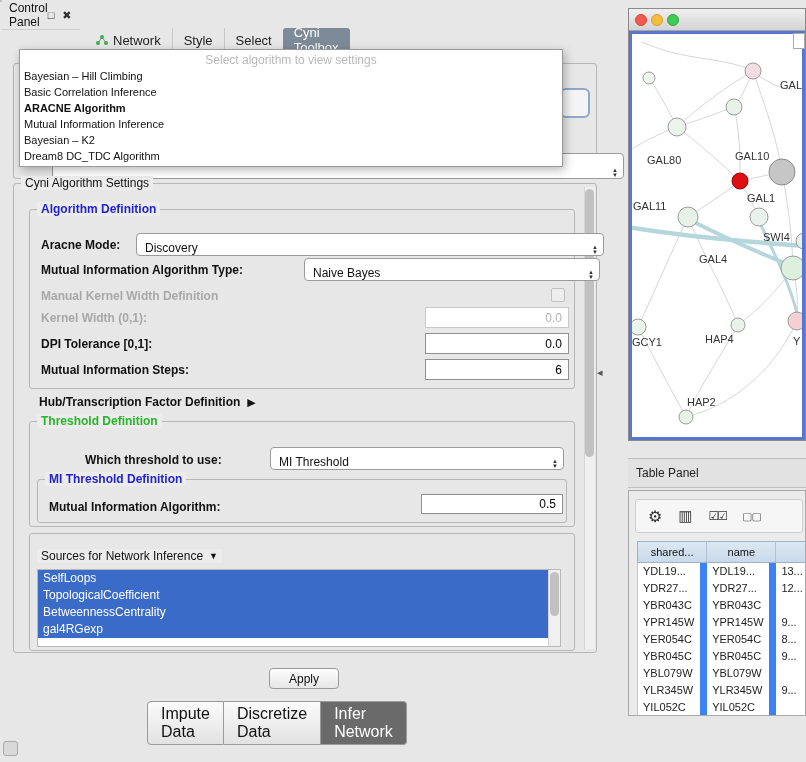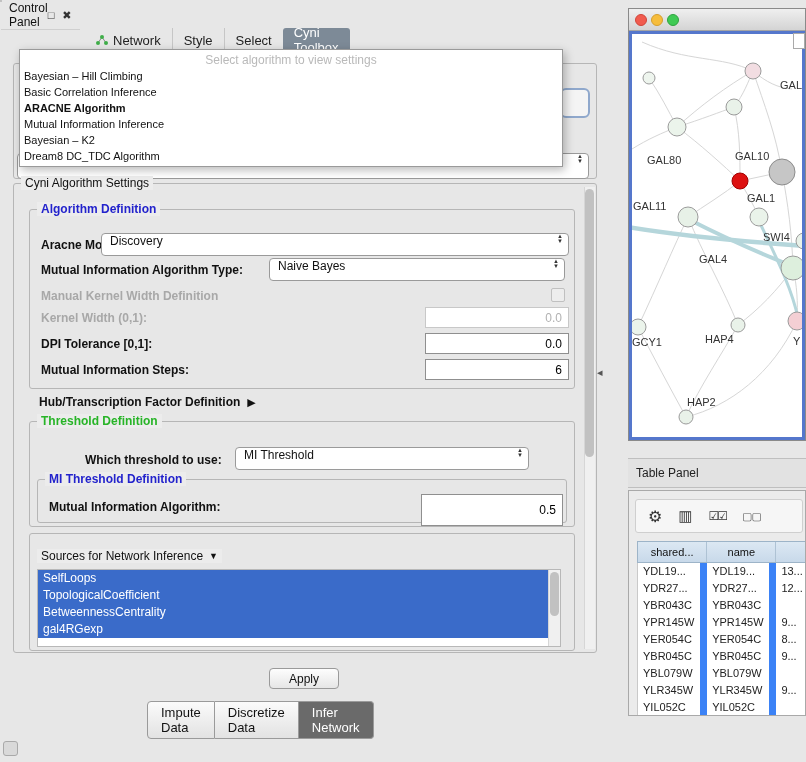--- a/index.html
+++ b/index.html
@@ -31,37 +31,37 @@
 
   
   .group { border:1px solid #b6b6b6; border-radius:3px; }
   .gtitle { background:#ececec; padding:0 4px; font-size:12px; white-space:nowrap; z-index:5; }
   .gtitle.blue { color:var(--title-blue); font-weight:bold; }
   .gtitle.green { color:var(--title-green); font-weight:bold; }
 
   .lbl { font-weight:bold; font-size:12px; white-space:nowrap; }
   .lbl.disabled { color:#a8a8a8; }
 
-  .combo { background:#fff; border:1px solid #9a9a9a; border-radius:4px; display:flex; align-items:flex-start; padding-left:8px; font-size:12px; }
+  .combo { background:#fff; border:1px solid #9a9a9a; border-radius:4px; display:flex; align-items:flex-end; padding-left:8px; font-size:12px;margin-left:35px; }
   .combo .arrows { margin-left:auto; margin-right:5px; display:flex; flex-direction:column; align-items:center; line-height:5px; font-size:6px; color:#333; }
 
   .tinput { background:#fff; border:1px solid #8f8f8f; font-size:12px; text-align:right; padding-right:6px; width:100%; height:100%; font-family:"Liberation Sans",sans-serif; }
   .tinput:disabled { border-color:#c8c8c8; color:#b2b2b2; background:#fff; }
 
   .checkbox { background:#ededed; border:1px solid #c0c0c0; border-radius:2px; }
 
   .listbox { background:#fff; border:1px solid #b8b8b8; overflow:hidden; }
   .list-item { height:17px; line-height:17px; padding-left:5px; font-size:12px; color:#fff; background:var(--selection); white-space:nowrap; }
 
   .sb-track { background:#f0f0f0; border-left:1px solid #d6d6d6; }
   .sb-thumb { background:#c1c1c1; border-radius:5px; }
 
   .btn { background:linear-gradient(#fdfdfd,#e6e6e6); border:1px solid #9a9a9a; border-radius:4px; display:flex; align-items:center; justify-content:center; font-size:12px; }
 
-  .seg { border:1px solid #9a9a9a; background:linear-gradient(#fbfbfb,#e2e2e2); padding:3px 13px; font-size:13px; display:flex; align-items:center; }
+  .seg { border:1px solid #9a9a9a; background:linear-gradient(#fbfbfb,#e2e2e2); padding:3px 13px; font-size:16px; display:flex; align-items:center; }
   .seg.mid, .seg.last { border-left:none; }
   .seg.first { border-radius:4px 0 0 4px; }
   .seg.last { border-radius:0 4px 4px 0; background:var(--dark-tab); color:#fff; }
 
   
   .netwin { background:#dcdcdc; border:1px solid #8a8a8a; overflow:hidden; }
   .net-titlebar { height:22px; background:linear-gradient(#efefef,#d4d4d4); border-bottom:1px solid #a5a5a5; position:relative; }
   .tl { position:absolute; top:5px; width:12px; height:12px; border-radius:50%; }
   .net-canvas { position:absolute; left:0; top:22px; right:0; bottom:0; border:3px solid var(--frame-blue); background:#fff; }
   .net-label { font-family:"Liberation Sans",sans-serif; font-size:11px; fill:#333; }
@@ -193,21 +193,21 @@
     <span>MI Threshold</span>
     <span class="arrows">
         <span>▲</span>
         <span>▼</span>
       </span>
   </div>
 
   <div class="abs group" style="left:36px;top:478px;width:530px;height:44px;"></div>
   <div class="abs gtitle blue" style="left:44px;top:471px;">MI Threshold Definition</div>
   <div class="abs lbl" style="left:48px;top:499px;">Mutual Information Algorithm:</div>
-  <div class="abs" style="left:420px;top:493px;width:142px;height:32px;">
+  <div class="abs" style="left:420px;top:493px;width:142px;height:20px;">
     <input class="tinput" value="0.5" style="">
   </div>
 
   <div class="abs group" style="left:28px;top:532px;width:546px;height:118px;"></div>
   <div class="abs gtitle" style="left:36px;top:548px;display:flex;align-items:center;gap:6px;">
     <span>Sources for Network Inference</span>
     <span style="font-size:9px;color:#111;">▼</span>
   </div>
   <div class="abs lbl" style="left:38px;top:551px;">Data Attributes</div>
 

